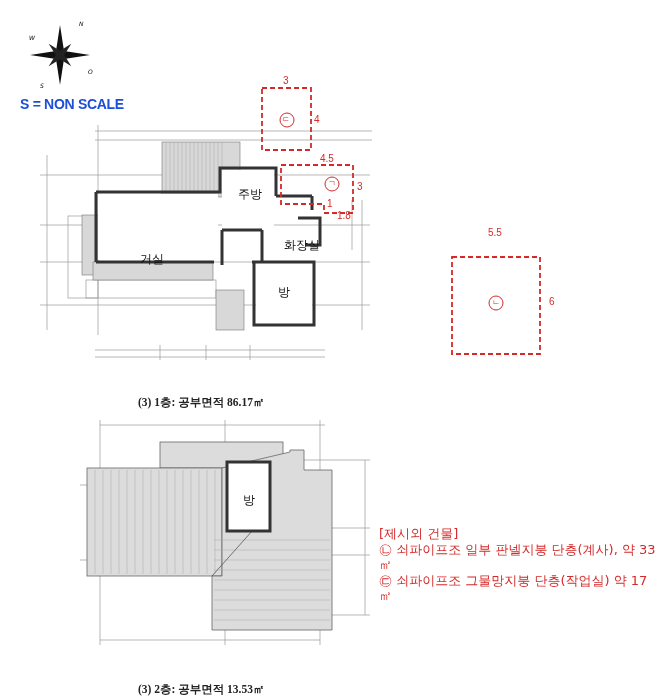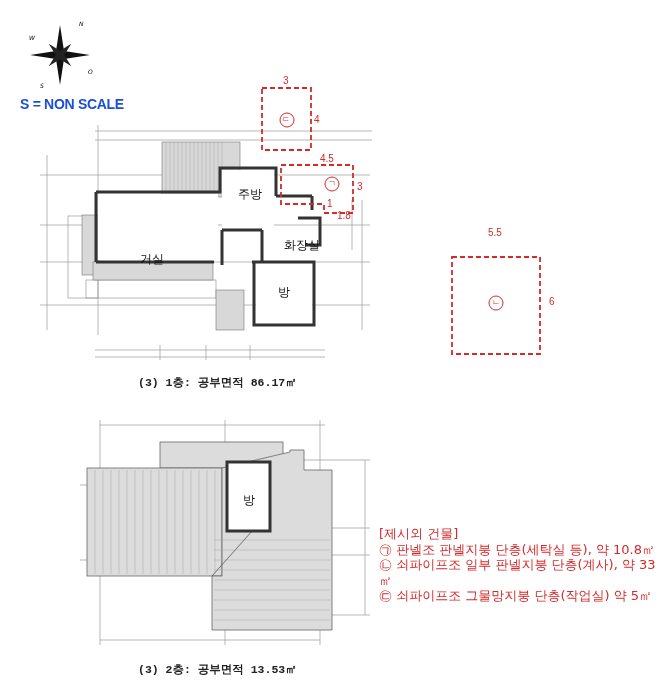--- a/index.html
+++ b/index.html
@@ -1,19 +1,19 @@
 <!DOCTYPE html>
 <html><head>
 <meta charset="utf-8">
 <style>
   html,body{margin:0;padding:0;background:#fff;}
   body{width:659px;height:700px;position:relative;overflow:hidden;font-family:"DejaVu Sans",sans-serif;}
   .abs{position:absolute;}
   .scale-label{left:20px;top:96px;font-family:"Liberation Sans",sans-serif;font-weight:bold;font-size:14px;color:#1d4ed8;letter-spacing:-0.3px;}
-  .caption{font-family:Liberation Mono, monospace;font-weight:bold;font-size:11.5px;color:#222;}
+  .caption{font-family:Liberation Serif, serif;font-weight:bold;font-size:11.5px;color:#222;margin-top:20px;}
   .room{font-family:"DejaVu Sans",sans-serif;font-size:12px;color:#111;}
   .dim{font-family:"Liberation Sans",sans-serif;font-size:10px;color:#d42a2a;}
   .legend{left:379px;top:526px;font-size:13px;line-height:15.5px;color:#d42a2a;font-family:"DejaVu Sans",sans-serif;}
   svg{position:absolute;left:0;top:0;}
 </style>
 </head>
 <body>
 
 <svg width="659" height="700">
   <g transform="translate(60,55)">
@@ -182,16 +182,15 @@
   <g stroke="#333" stroke-width="3" fill="#fff">
     <rect x="227" y="462" width="43" height="69"></rect>
   </g>
 </svg>
 <span class="abs room" style="left:243px;top:492px;">방</span>
 
 <div class="abs caption" style="left:138px;top:662px;">(3) 2층: 공부면적 13.53㎡</div>
 
 <div class="abs legend">
   <div>[제시외 건물]</div>
-  <div>㉠ 판넬조 판넬지붕 단층(세탁실 등), 약 10.8㎡</div>
   <div>㉡ 쇠파이프조 일부 판넬지붕 단층(계사),  약 33㎡</div>
-  <div>㉢ 쇠파이프조 그물망지붕 단층(작업실) 약 5㎡</div>
+  <div>㉢ 쇠파이프조 그물망지붕 단층(작업실) 약 17㎡</div>
 </div>
 
 </body></html>

